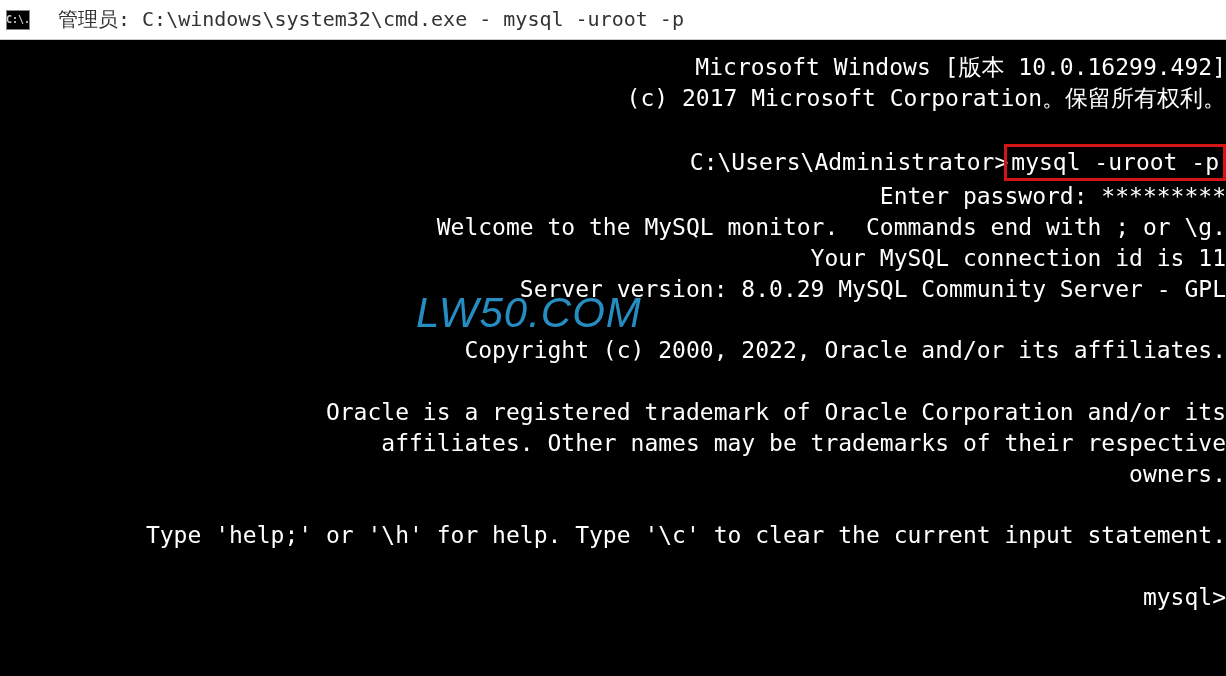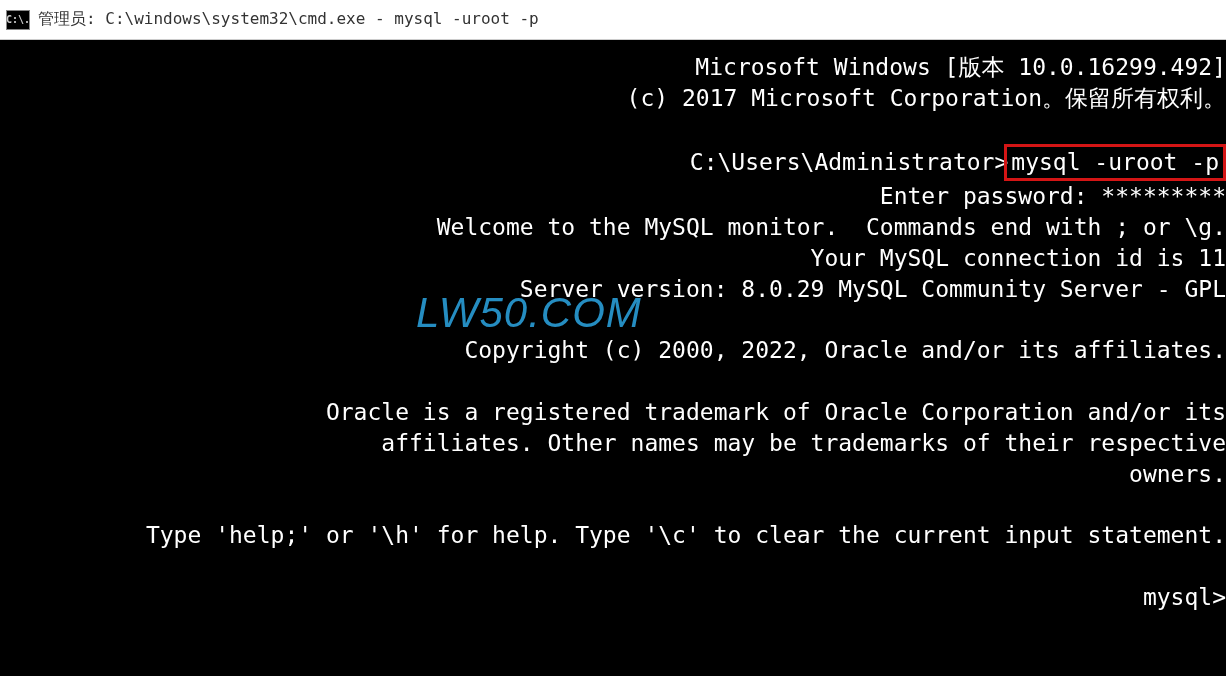--- a/index.html
+++ b/index.html
@@ -33,22 +33,23 @@
       margin-right: 8px;
     }
     .cmd-icon-text {
       color: #ccc;
       font-size: 10px;
       font-family: Consolas, monospace;
       font-weight: bold;
     }
     .title-text {
       color: #333;
-      font-size: 16px;
+      font-size: 20px;
       font-family: "SimSun", "NSimSun", monospace;
+      margin-left: 20px;
     }
     .console-area {
       background: #000000;
       color: #ffffff;
       height: calc(100% - 40px);
       padding: 12px 0 0 0;
       font-size: 23px;
       line-height: 1.34;
       white-space: pre;
       font-family: "NSimSun", "SimSun", "Consolas", monospace;

